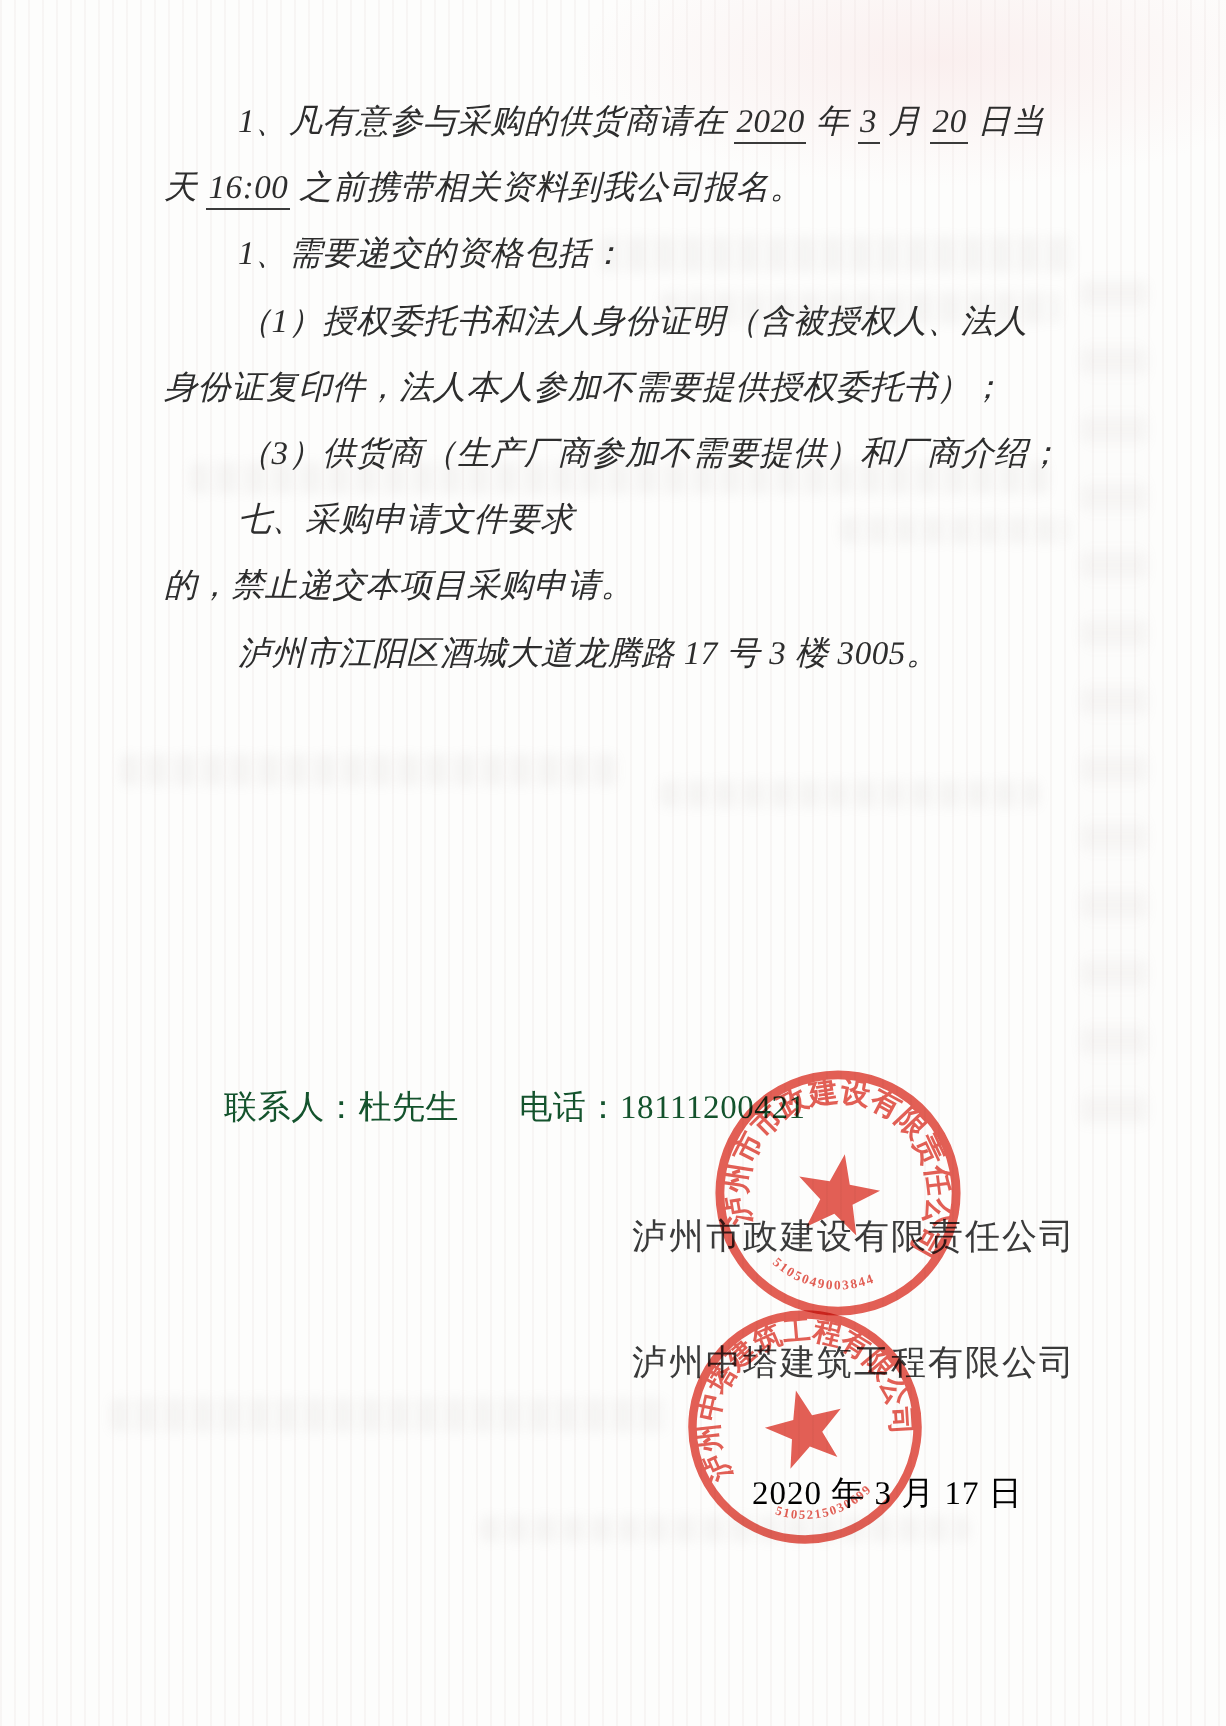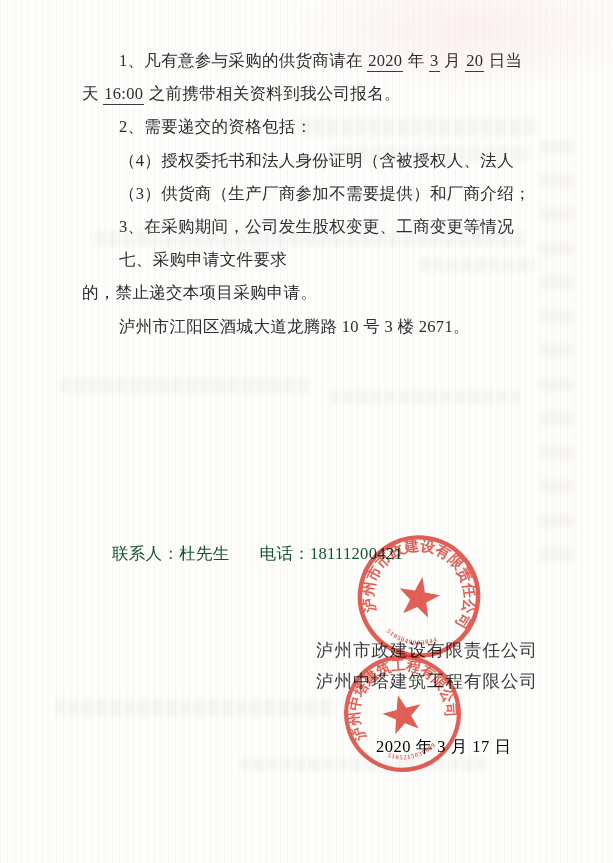--- a/index.html
+++ b/index.html
@@ -27,33 +27,33 @@
     pointer-events:none;
   }
   .smudge.col{
     background:repeating-linear-gradient(180deg, rgba(170,158,156,.45) 0 13px, rgba(170,158,156,.08) 13px 34px);
   }
   .body-lines{
     position:absolute;left:82px;top:44px;width:470px;
     font-size:16.5px;line-height:33.2px;color:#2d2d2d;
     letter-spacing:.3px;
   }
-  .line{white-space:nowrap;}
+  .line{white-space:nowrap;font-style:italic;}
   .line.indent{padding-left:37px;}
   .u{border-bottom:1.4px solid #3a3a3a;padding:0 1px 1px 1px;}
   .contact-line{
     position:absolute;left:112px;top:543px;
     font-size:16.5px;color:#14532d;letter-spacing:.3px;white-space:nowrap;
   }
   .contact-line .gap{display:inline-block;width:30px;}
   .company-sig{
     position:absolute;left:316px;
     font-size:17.5px;color:#3a3a3a;letter-spacing:1px;white-space:nowrap;
   }
-  .company-sig.c1{top:638px;}
+  .company-sig.c1{top:606px;}
   .company-sig.c2{top:669px;}
   .date-line{
     position:absolute;left:376px;top:736px;
     font-size:16.5px;color:#000000;white-space:nowrap;letter-spacing:.5px;
   }
   .seal{
     position:absolute;
     mix-blend-mode:multiply;
     opacity:.86;
     pointer-events:none;
@@ -74,27 +74,27 @@
 <div class="smudge" style="left:420px;top:258px;width:115px;height:14px;"></div>
 <div class="smudge" style="left:60px;top:377px;width:250px;height:16px;"></div>
 <div class="smudge" style="left:330px;top:390px;width:190px;height:14px;"></div>
 <div class="smudge col" style="left:540px;top:140px;width:34px;height:425px;"></div>
 <div class="smudge" style="left:55px;top:699px;width:280px;height:17px;"></div>
 <div class="smudge" style="left:240px;top:758px;width:245px;height:13px;"></div>
 
 <div class="body-lines" id="body-lines">
     <div class="line indent"><span>1、凡有意参与采购的供货商请在 </span><span class="u">2020</span><span> 年 </span><span class="u">3</span><span> 月 </span><span class="u">20</span><span> 日当</span></div>
     <div class="line flush"><span>天 </span><span class="u">16:00</span><span> 之前携带相关资料到我公司报名。</span></div>
-    <div class="line indent"><span>2、需要递交的资格包括：</span></div>
-    <div class="line indent"><span>（4）授权委托书和法人身份证明（含被授权人、法人</span></div>
+    <div class="line indent"><span>1、需要递交的资格包括：</span></div>
+    <div class="line indent"><span>（1）授权委托书和法人身份证明（含被授权人、法人</span></div>
+    <div class="line flush"><span>身份证复印件，法人本人参加不需要提供授权委托书）；</span></div>
     <div class="line indent"><span>（3）供货商（生产厂商参加不需要提供）和厂商介绍；</span></div>
-    <div class="line indent"><span>3、在采购期间，公司发生股权变更、工商变更等情况</span></div>
     <div class="line indent"><span>七、采购申请文件要求</span></div>
     <div class="line flush"><span>的，禁止递交本项目采购申请。</span></div>
-    <div class="line indent"><span>泸州市江阳区酒城大道龙腾路 10 号 3 楼 2671。</span></div>
+    <div class="line indent"><span>泸州市江阳区酒城大道龙腾路 17 号 3 楼 3005。</span></div>
   </div>
 
 <div class="contact-line"><span>联系人：杜先生</span><span class="gap"></span><span>电话：18111200421</span></div>
 
 <div class="company-sig c1">泸州市政建设有限责任公司</div>
 <div class="company-sig c2">泸州中塔建筑工程有限公司</div>
 <div class="date-line">2020 年 3 月 17 日</div>
 
 <div class="seal s1">
   <svg viewBox="0 0 200 200">

